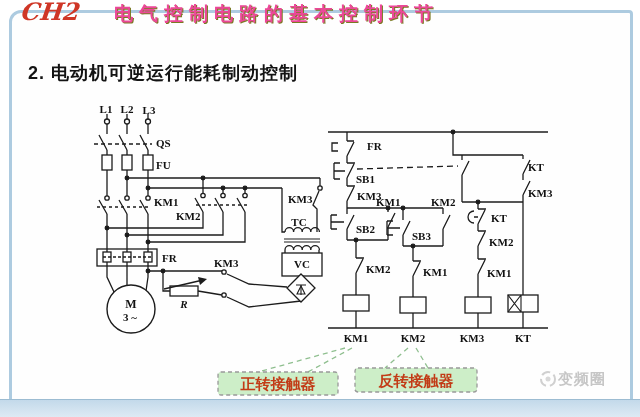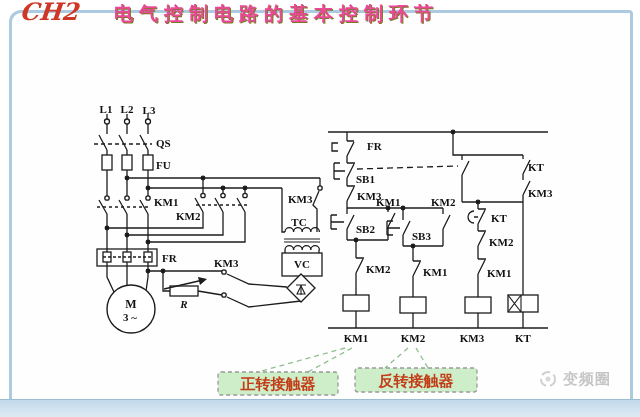--- a/index.html
+++ b/index.html
@@ -11,33 +11,34 @@
          background:linear-gradient(#c3d9ea,#ddeaf4);border-top:1px solid #9cbcd2;}
   .hdr-badge{position:absolute;left:22px;top:-3px;font-family:"DejaVu Serif",serif;
          font-style:italic;font-weight:bold;font-size:24px;color:#cf3626;transform:skewX(-8deg);}
   .hdr-title{position:absolute;left:70px;top:1px;font-weight:bold;font-size:19px;
          color:#ec4899;letter-spacing:6px;text-shadow:1px 1px 0 #7a7a22;white-space:nowrap;margin-left:44px;}
   .sec-title{position:absolute;left:20px;top:31px;font-weight:bold;font-size:21px;
          color:#d11f1f;letter-spacing:2px;}
   .sub-title{position:absolute;left:28px;top:61px;font-weight:bold;font-size:18px;
          color:#131313;letter-spacing:1px;}
   svg.circuit{position:absolute;left:0;top:0;}
-  .wm{position:absolute;left:538px;top:369px;display:flex;align-items:center;gap:5px;
+  .wm{position:absolute;left:538px;top:369px;display:flex;align-items:center;
       color:#c6c6c6;font-size:15px;font-weight:bold;letter-spacing:1px;}
 </style>
 </head>
 <body>
 
 <div class="stage">
 
   <div class="frame"></div>
   <div class="bottombar"></div>
 
   <div class="hdr-badge">CH2</div>
   <div class="hdr-title">电气控制电路的基本控制环节</div>
+  <div class="sub-title">2. 电动机可逆运行能耗制动控制</div>
 
   <svg class="circuit" width="640" height="417" viewBox="0 0 640 417" fill="none" stroke="#1c1c1c" stroke-width="1.3" font-family="Liberation Serif, serif" font-weight="bold" font-size="11">
 
     <g>
 
       <g>
         <text x="106" y="113" text-anchor="middle" stroke="none" fill="#111">L1</text>
         <text x="127" y="113" text-anchor="middle" stroke="none" fill="#111">L2</text>
         <text x="149" y="114" text-anchor="middle" stroke="none" fill="#111">L3</text>
         <path d="M107 114 v5 M127 114 v5 M148 114 v5"></path>

